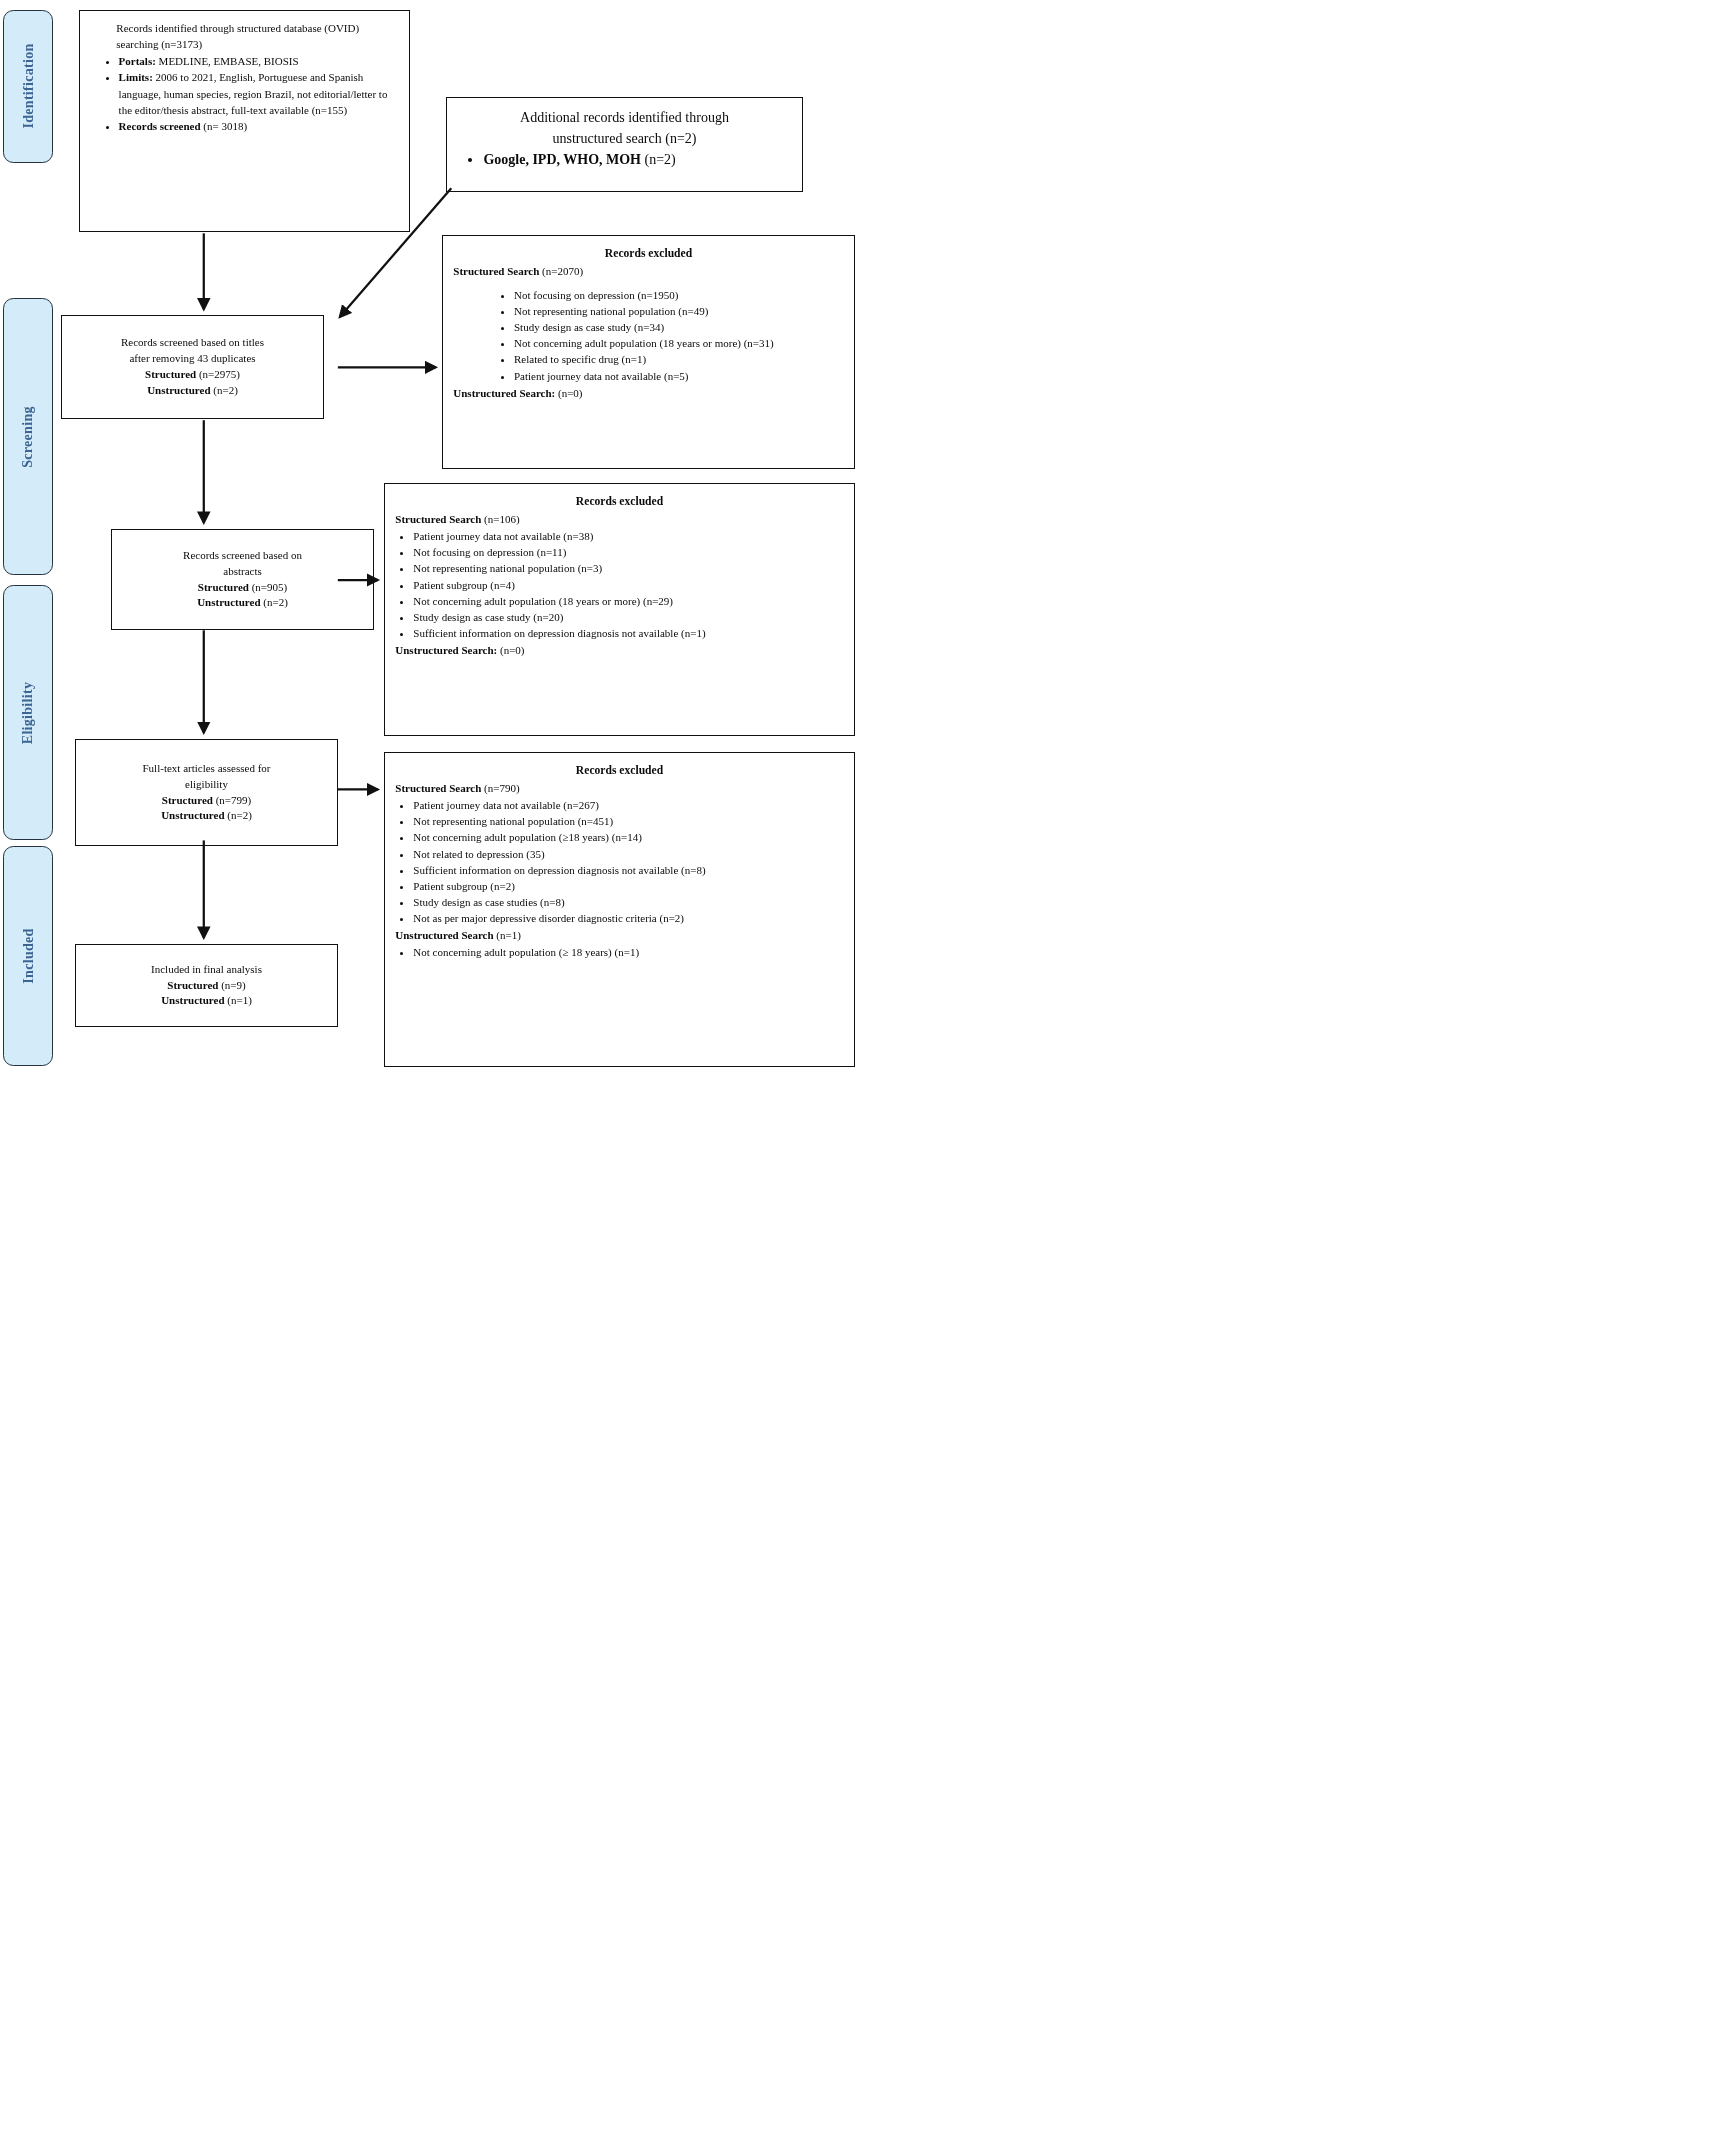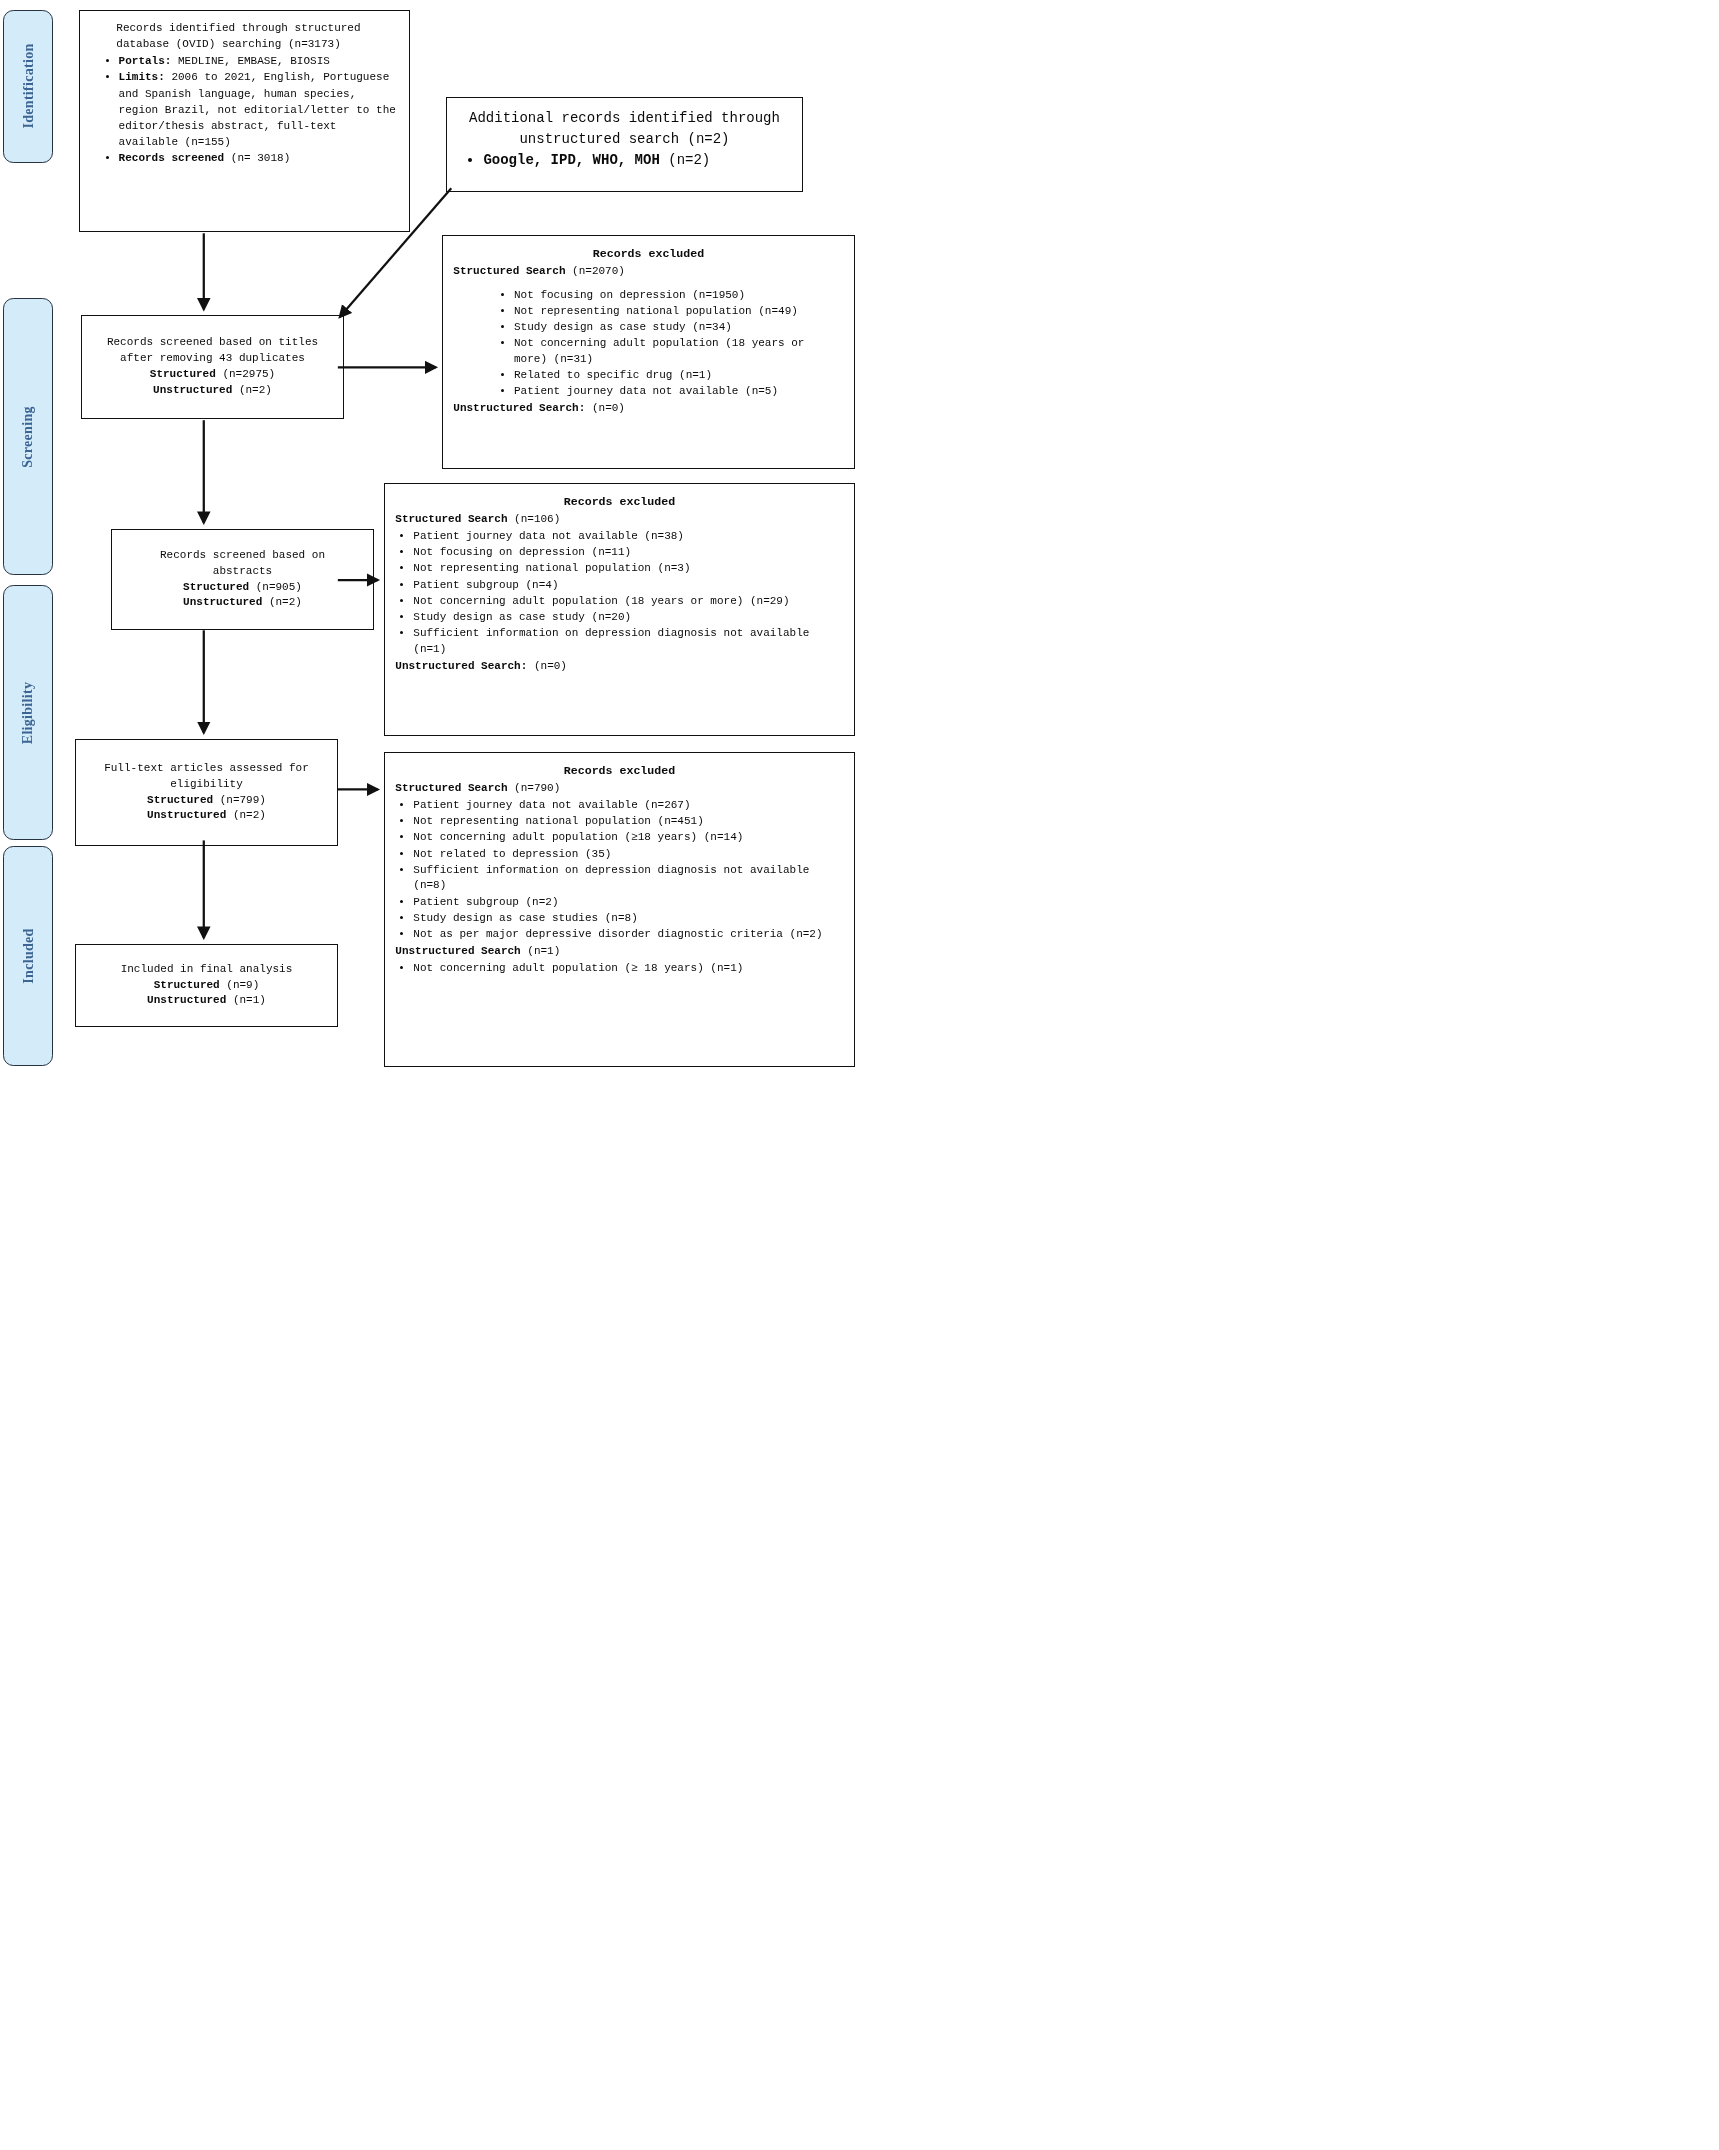--- a/index.html
+++ b/index.html
@@ -6,21 +6,21 @@
   body{font-family:"Liberation Serif","DejaVu Serif",serif;color:#0a0a0a;}
   #canvas{position:relative;width:860px;height:1075px;background:#ffffff;overflow:hidden;}
 
   
   .stage{position:absolute;left:3.2px;width:50px;background:#d4ebf9;border:1.9px solid #26323f;
          border-radius:10.3px;display:flex;align-items:center;justify-content:center;box-sizing:border-box;}
   .stage-label{transform:rotate(-90deg);white-space:nowrap;font-weight:bold;font-size:14px;
                color:#3d6593;letter-spacing:0.3px;}
 
   
-  .box{position:absolute;background:#ffffff;border:1.9px solid #111111;box-sizing:border-box;font-family:Liberation Mono, monospace;}
+  .box{position:absolute;background:#ffffff;border:1.9px solid #111111;box-sizing:border-box;}
   .center-box{display:flex;flex-direction:column;justify-content:center;text-align:center;
               font-size:11px;line-height:1.45;padding:3.9px 6.4px;}
   .center-box .line b{font-weight:bold;}
 
   .note-box{font-size:11px;line-height:1.42;padding:6.4px 9px;}
   .x-title{text-align:center;font-weight:bold;font-size:11.6px;margin:3.9px 0 1.3px 0;}
   .x-header{margin:1.3px 0 1.3px 1.3px;}
   .x-header b, .x-footer b{font-weight:bold;}
   .x-footer{margin:1.3px 0 0 1.3px;}
   ul.bullets{margin:1.3px 0 1.3px 0;padding:0 3.9px 0 17px;list-style:disc outside;}
@@ -63,21 +63,21 @@
 
   <div class="box id-box" style="left:79px;top:9.7px;width:331px;height:222px;">
     <p class="intro">Records identified through structured database (OVID) searching (n=3173)</p>
     <ul>
         <li><b>Portals:</b> MEDLINE, EMBASE, BIOSIS</li>
         <li><b>Limits:</b> 2006 to 2021, English, Portuguese and Spanish language, human species, region Brazil, not editorial/letter to the editor/thesis abstract, full-text available (n=155)</li>
         <li><b>Records screened</b> (n= 3018)</li>
       </ul>
   </div>
 
-  <div class="box center-box" style="left:81px;top:315px;width:263px;height:104px;">
+  <div class="box center-box" style="left:61px;top:315px;width:263px;height:104px;">
       <div class="line">Records screened based on titles</div>
       <div class="line">after removing 43 duplicates</div>
       <div class="line"><b>Structured</b> (n=2975)</div>
       <div class="line"><b>Unstructured</b> (n=2)</div>
     </div>
 
   <div class="box center-box" style="left:75px;top:529px;width:263px;height:101px;margin-left:36px;">
       <div class="line">Records screened based on</div>
       <div class="line">abstracts</div>
       <div class="line"><b>Structured</b> (n=905)</div>

